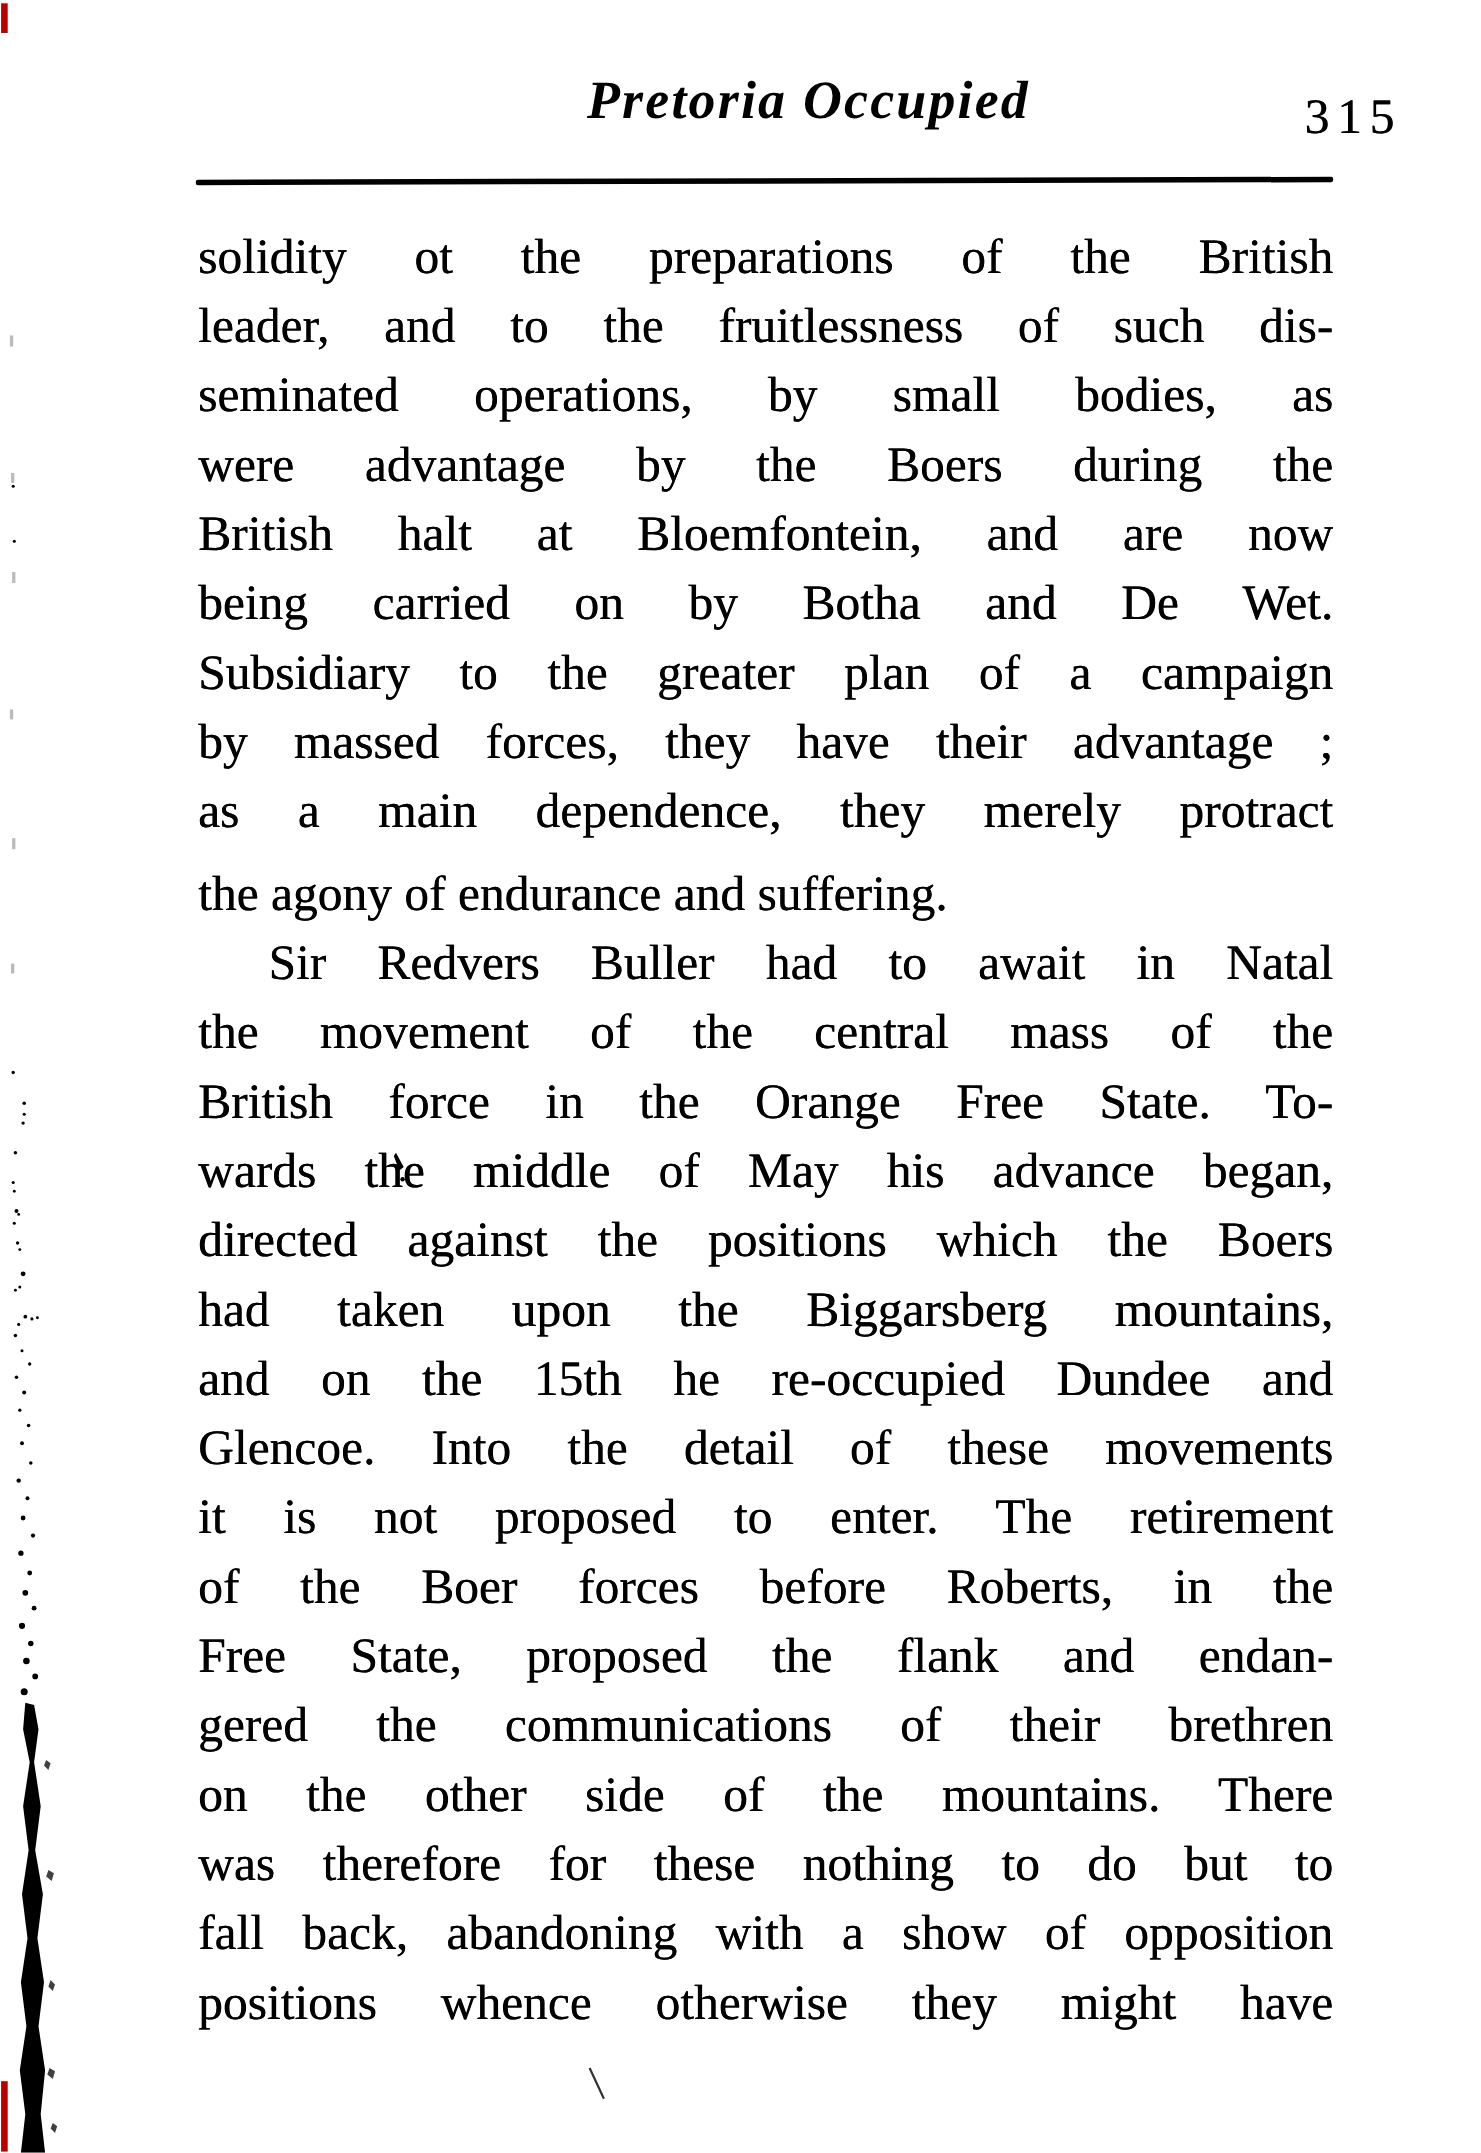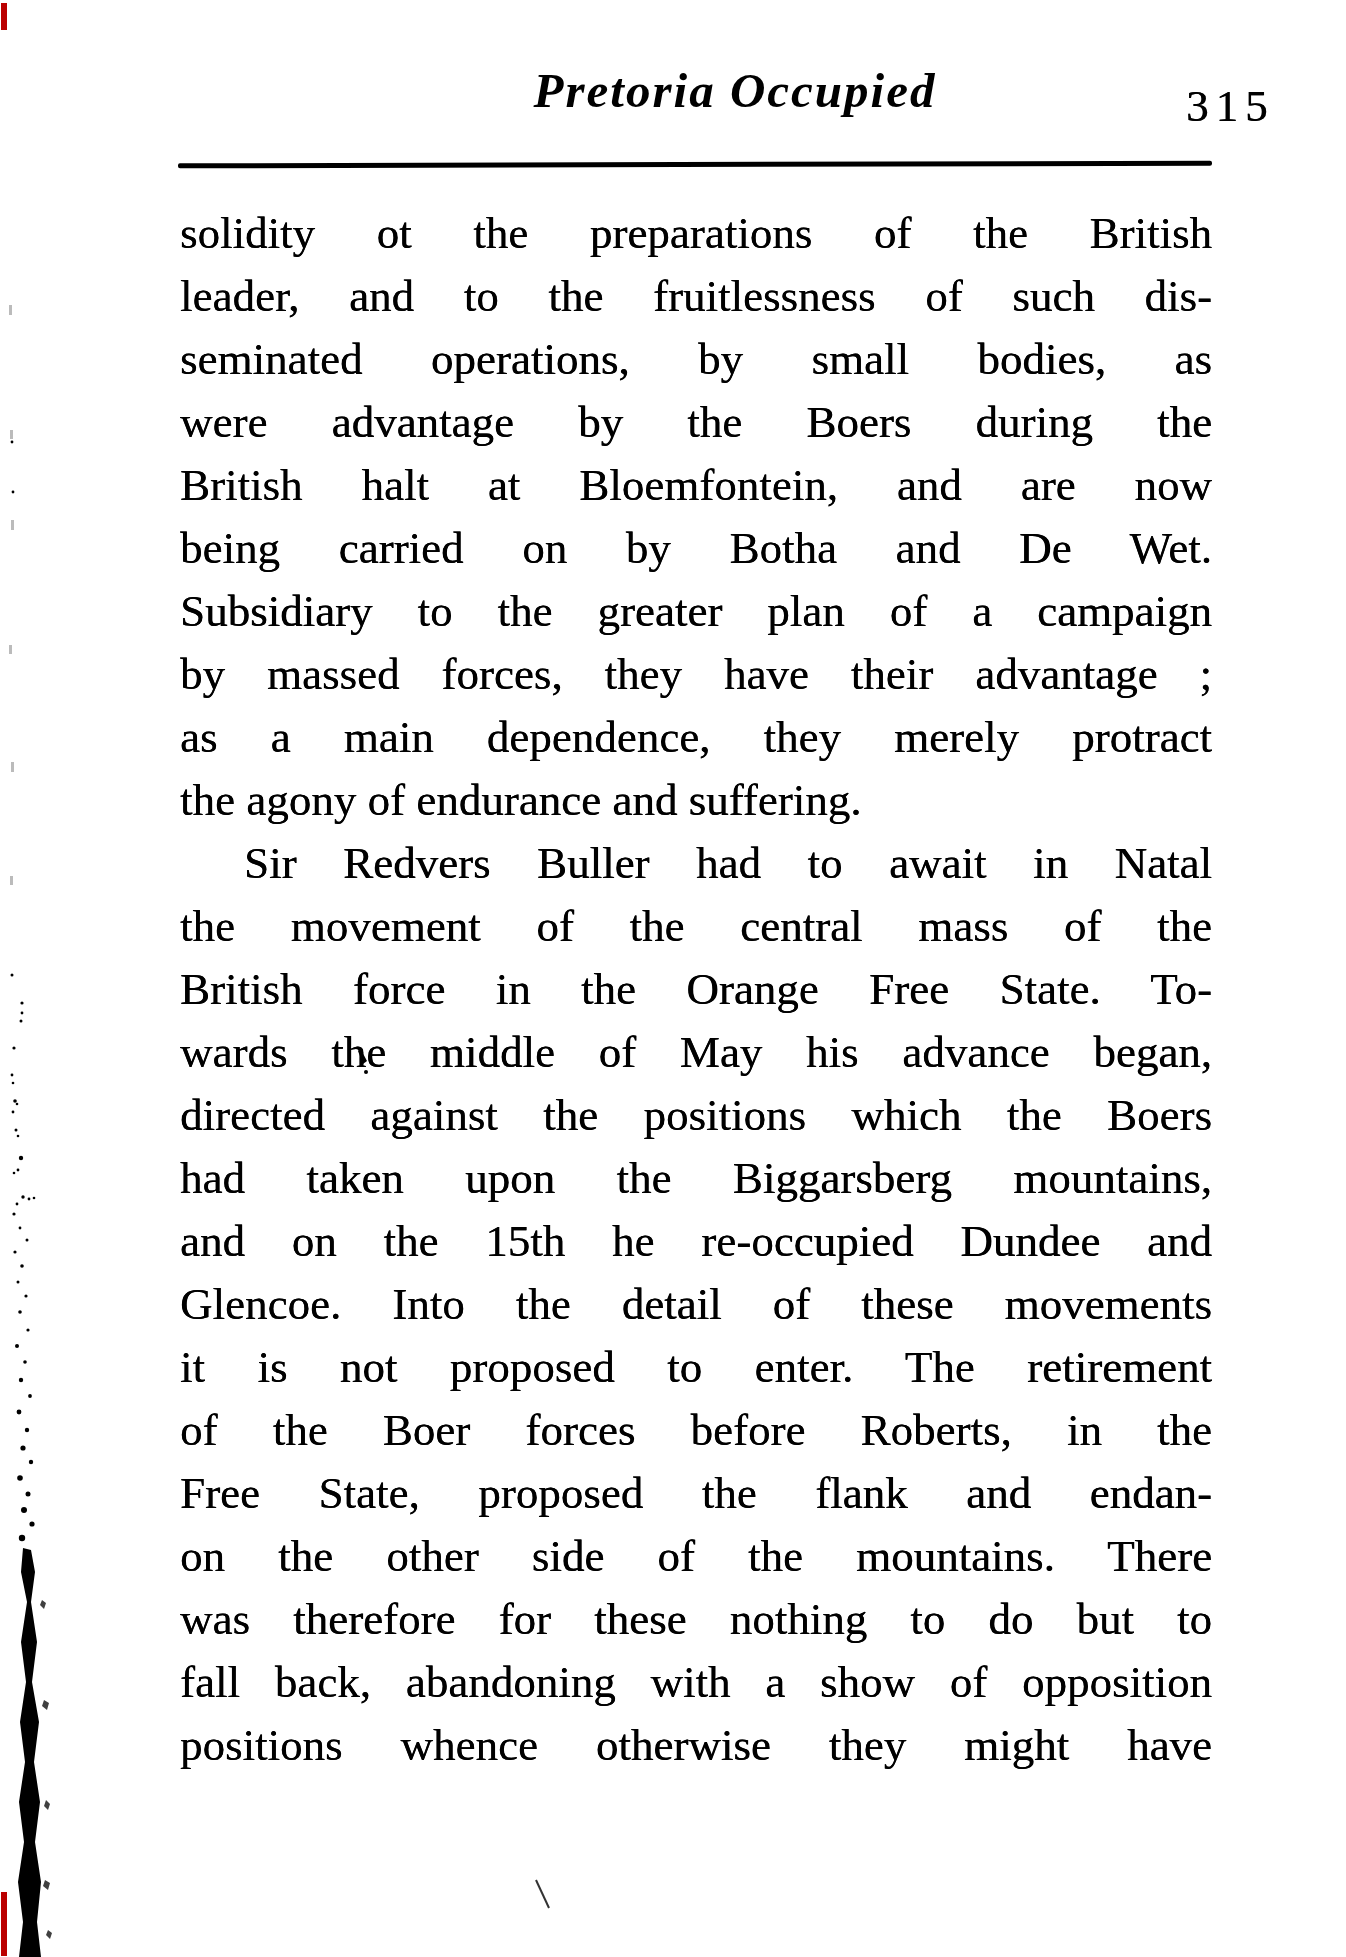--- a/index.html
+++ b/index.html
@@ -47,20 +47,21 @@
   }
   .line {
     height: 63px;
     text-align: justify;
     text-align-last: justify;
     overflow: hidden;
   }
   .line.plain {
     text-align: left;
     text-align-last: auto;
+    margin-top: 12px;
   }
   .line.indent {
     padding-left: 64px;
   }
   .artifact-layer {
     position: absolute;
     left: 0; top: 0;
     pointer-events: none;
   }
 </style>
@@ -86,20 +87,21 @@
   <div class="line">the movement of the central mass of the</div>
   <div class="line">British force in the Orange Free State.  To-</div>
   <div class="line">wards the middle of May his advance began,</div>
   <div class="line">directed against the positions which the Boers</div>
   <div class="line">had taken upon the Biggarsberg mountains,</div>
   <div class="line">and on the 15th he re-occupied Dundee and</div>
   <div class="line">Glencoe.  Into the detail of these movements</div>
   <div class="line">it is not proposed to enter.  The retirement</div>
   <div class="line">of the Boer forces before Roberts, in the</div>
   <div class="line">Free State, proposed the flank and endan-</div>
+  <div class="line">gered the communications of their brethren</div>
   <div class="line">on the other side of the mountains.  There</div>
   <div class="line">was therefore for these nothing to do but to</div>
   <div class="line">fall back, abandoning with a show of opposition</div>
   <div class="line">positions whence otherwise they might have</div>
 </div>
 
 <svg class="artifact-layer" width="1346" height="1957" viewBox="0 0 1346 1957" xmlns="http://www.w3.org/2000/svg">
 
   <rect x="1" y="3" width="6" height="27" fill="#bb0000"></rect>
   <rect x="1" y="1892" width="6" height="64" fill="#bb0000"></rect>

